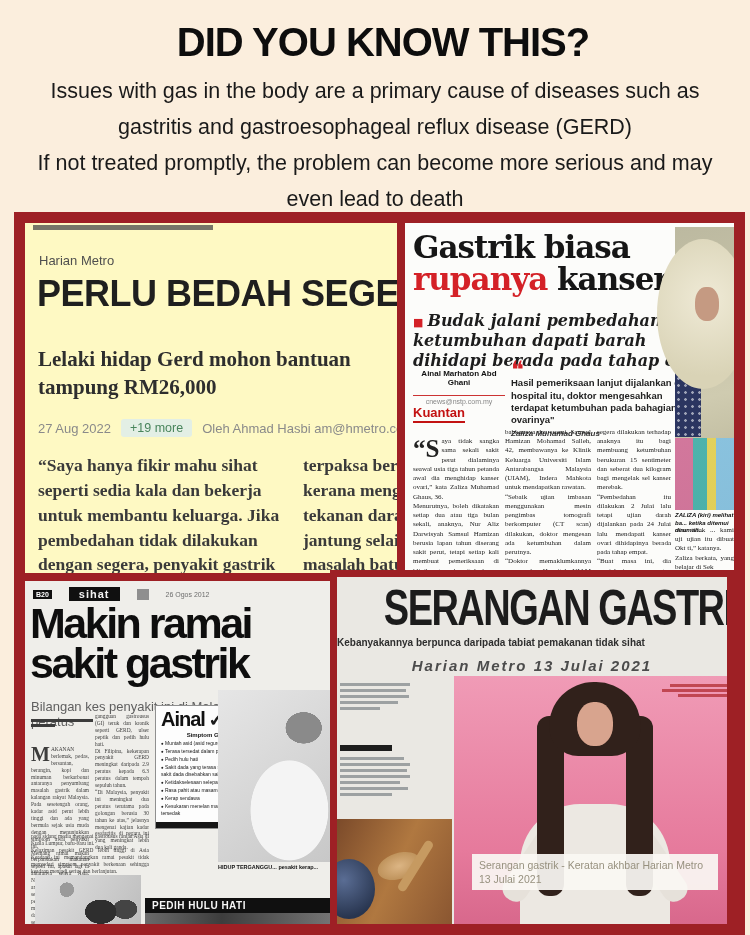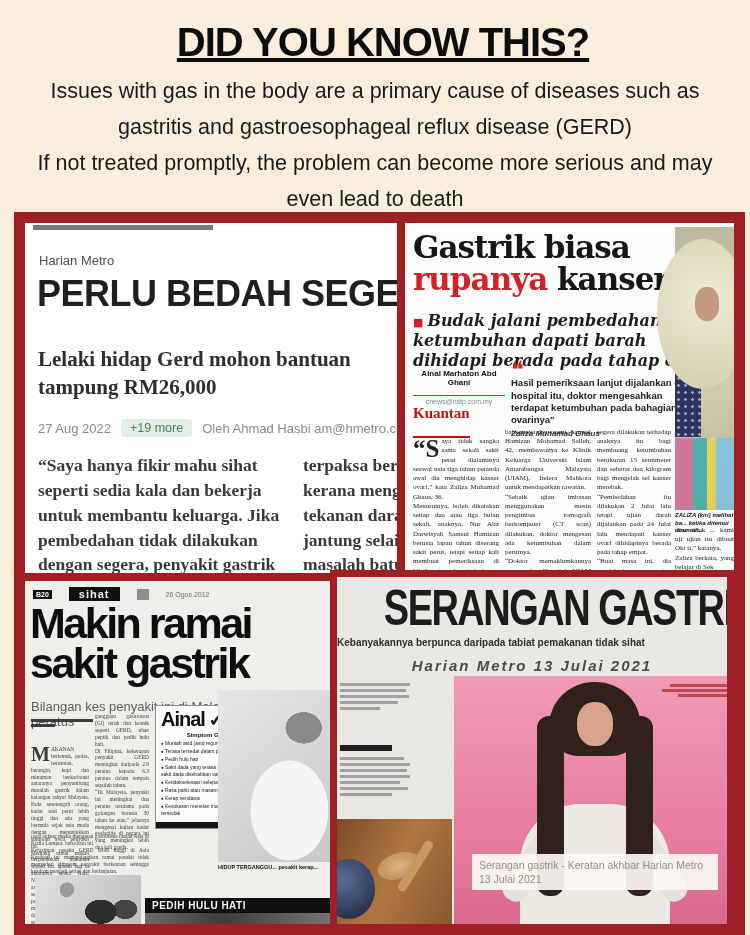--- a/index.html
+++ b/index.html
@@ -1,27 +1,27 @@
 <!DOCTYPE html>
 <html><head>
 <meta charset="utf-8">
 <style>
   html,body{margin:0;padding:0;}
   .page{position:relative;width:750px;height:935px;background:#fbeedd;overflow:hidden;
         font-family:"Liberation Sans",sans-serif;}
   
   .hdr{position:absolute;top:0;left:0;width:750px;text-align:center;}
-  .hdr h1{margin:20px 0 8px 16px;font-size:40px;font-weight:800;letter-spacing:-1px;color:#0d0d0d;text-decoration:underline;}
+  .hdr h1{margin:20px 0 8px 16px;font-size:40px;font-weight:800;letter-spacing:-1px;color:#0d0d0d;}
   .hdr p{margin:0 auto;width:716px;font-size:21.5px;line-height:1.68;color:#1a1a1a;}
   
   .frame{position:absolute;left:14px;top:212px;width:731px;height:723px;box-sizing:border-box;
          border:11px solid #9e2025;background:#9e2025;}
   .clip{position:absolute;overflow:hidden;}
   
-  .c1{left:0;top:0;width:372px;height:350px;background:#ffffff;}
+  .c1{left:0;top:0;width:372px;height:350px;background:#fef9c3;}
   .c1 .smudge{position:absolute;left:8px;top:2px;width:180px;height:5px;background:#4a4a4a;opacity:.75;}
   .c1 .src{position:absolute;left:14px;top:30px;font-size:13px;color:#4f4f4f;}
   .c1 .hl{position:absolute;left:12px;top:50px;font-size:36px;font-weight:800;letter-spacing:-0.5px;
           color:#1f1f1f;white-space:nowrap;}
   .c1 .sub{position:absolute;left:13px;top:122px;width:368px;font-family:"Liberation Serif",serif;
            font-weight:700;font-size:21px;line-height:1.35;color:#2e2e2e;}
   .c1 .meta{position:absolute;left:13px;top:196px;display:flex;gap:10px;align-items:center;
             font-size:13px;color:#8a8a8a;white-space:nowrap;}
   .c1 .badge{background:#e3efe5;color:#49855c;padding:2px 9px;border-radius:3px;font-size:12.5px;}
   .c1 .q{position:absolute;font-family:"Liberation Serif",serif;font-weight:700;font-size:17.5px;
@@ -32,22 +32,22 @@
   .c2{left:380px;top:0;width:329px;height:347px;background:#fcfcfa;}
   .c2 .hl{position:absolute;left:8px;top:8px;font-family:"DejaVu Serif",serif;font-weight:bold;
           font-size:31px;line-height:1.04;letter-spacing:-1px;color:#161616;white-space:nowrap;}
   .c2 .hl .red{color:#d42127;}
   .c2 .sub{position:absolute;left:8px;top:88px;width:312px;font-family:"DejaVu Serif",serif;
            font-weight:bold;font-style:italic;font-size:16px;line-height:1.25;color:#1d1d1d;}
   .c2 .sq{color:#d42127;font-size:11px;font-style:normal;margin-right:4px;}
   .c2 .byline{position:absolute;left:8px;top:146px;width:92px;text-align:center;}
   .c2 .byname{font-size:8px;font-weight:bold;color:#111;border-bottom:1px solid #c33;padding-bottom:8px;}
   .c2 .bymail{font-size:7px;color:#888;margin-top:2px;}
-  .c2 .loc{position:absolute;left:8px;top:182px;font-size:15px;font-weight:bold;color:#c31212;
-           border-bottom:2px solid #c31212;padding-bottom:14px;font-family:Liberation Serif, serif;}
+  .c2 .loc{position:absolute;left:8px;top:182px;font-size:13px;font-weight:bold;color:#c31212;
+           border-bottom:2px solid #c31212;padding-bottom:1px;}
   .c2 .pull{position:absolute;left:106px;top:140px;width:186px;}
   .c2 .qmark{font-family:"DejaVu Serif",serif;font-size:24px;color:#d42127;line-height:.6;display:block;}
   .c2 .ptext{font-size:9.5px;font-weight:bold;color:#222;line-height:1.3;}
   .c2 .pattr{font-size:8px;font-weight:bold;font-style:italic;color:#333;margin-top:2px;}
   .tiny-col{position:absolute;font-family:"Liberation Serif",serif;font-size:7px;line-height:1.32;
             text-align:justify;color:#222;white-space:pre-line;}
   .c2 .col1{left:8px;top:205px;width:86px;}
   .c2 .col2{left:100px;top:205px;width:86px;}
   .c2 .col3{left:192px;top:205px;width:74px;}
   .c2 .drop{float:left;font-size:25px;font-weight:bold;line-height:.85;margin:1px 2px 0 0;}

